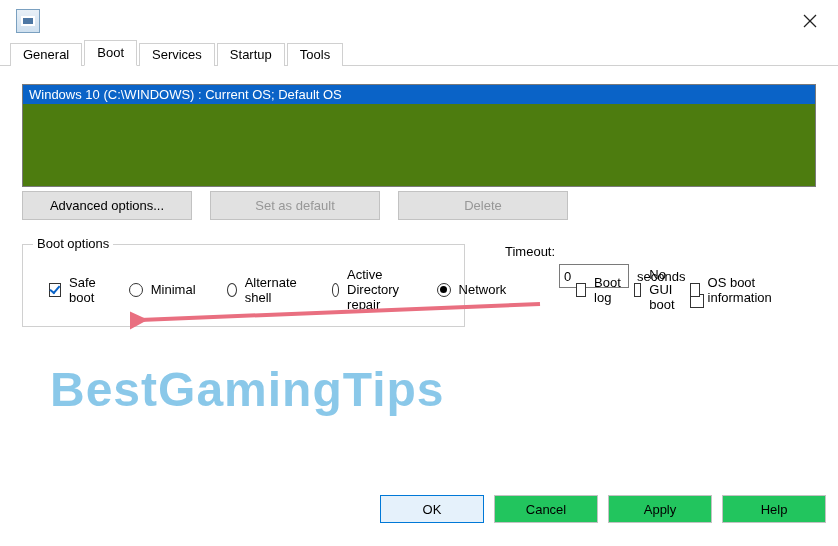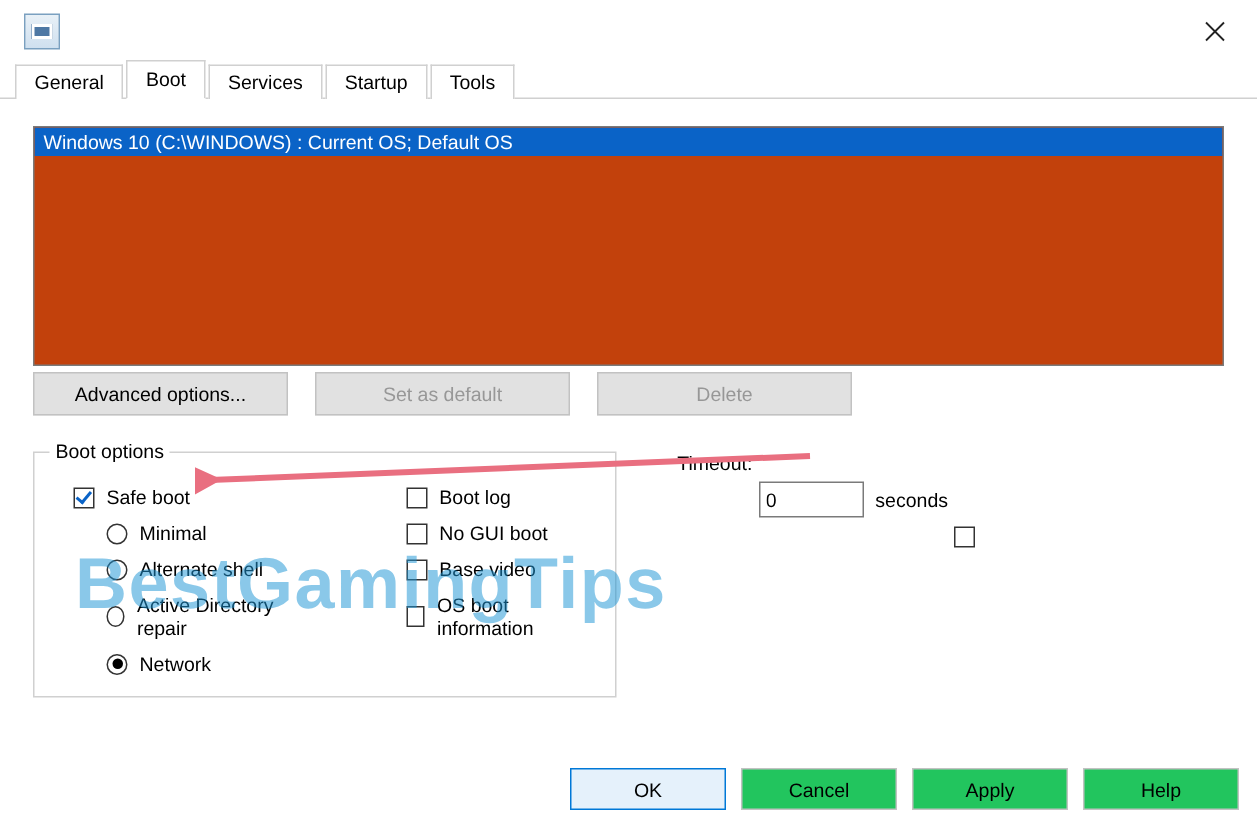--- a/index.html
+++ b/index.html
@@ -68,23 +68,23 @@
     z-index: 2;
   }
 
   
   .panel {
     padding: 18px 22px 14px;
   }
 
   .os-list {
     border: 1px solid #7a7a7a;
-    height: 160px;
+    height: 103px;
     overflow: hidden;
-    background: #c2410c;
+    background: #4d7c0f;
   }
   .os-row {
     background: #0a63c7;
     color: #fff;
     padding: 2px 6px;
     font-size: 13px;
   }
 
   
   .row-buttons {
@@ -126,21 +126,21 @@
     font-size: 13px;
     color: #000;
   }
 
   .boot-cols {
     display: flex;
     gap: 70px;
   }
   .leftcol, .rightcol {
     display: flex;
-    flex-direction: column;
+    flex-direction: row;
     gap: 9px;
   }
   .rightcol { padding-top: 0; }
 
   .chk, .rad {
     display: flex;
     align-items: center;
     gap: 8px;
     font-size: 13px;
   }
@@ -197,21 +197,21 @@
     align-items: flex-start;
     gap: 8px;
     width: 180px;
     line-height: 1.25;
   }
 
   
   .footer {
     position: absolute;
     right: 12px;
-    bottom: 6px;
+    bottom: 23px;
     display: flex;
     gap: 10px;
   }
   .fbtn {
     width: 104px; height: 28px;
     border: 1px solid #c2c2c2;
     background: #22c55e;
     font-size: 13px;
     display: flex; align-items: center; justify-content: center;
   }
@@ -307,24 +307,20 @@
           <div class="chk">
             <span class="box"></span>
             <span>Boot log</span>
           </div>
           <div class="chk">
             <span class="box"></span>
             <span>No GUI boot</span>
           </div>
           <div class="chk">
             <span class="box"></span>
-            <span>Base video</span>
-          </div>
-          <div class="chk">
-            <span class="box"></span>
             <span>OS boot information</span>
           </div>
         </div>
       </div>
     </div>
 
     <div class="timeout-area">
       <span>Timeout:</span>
       <div class="timeout-row">
         <input class="timeout-input" value="0" style="">

